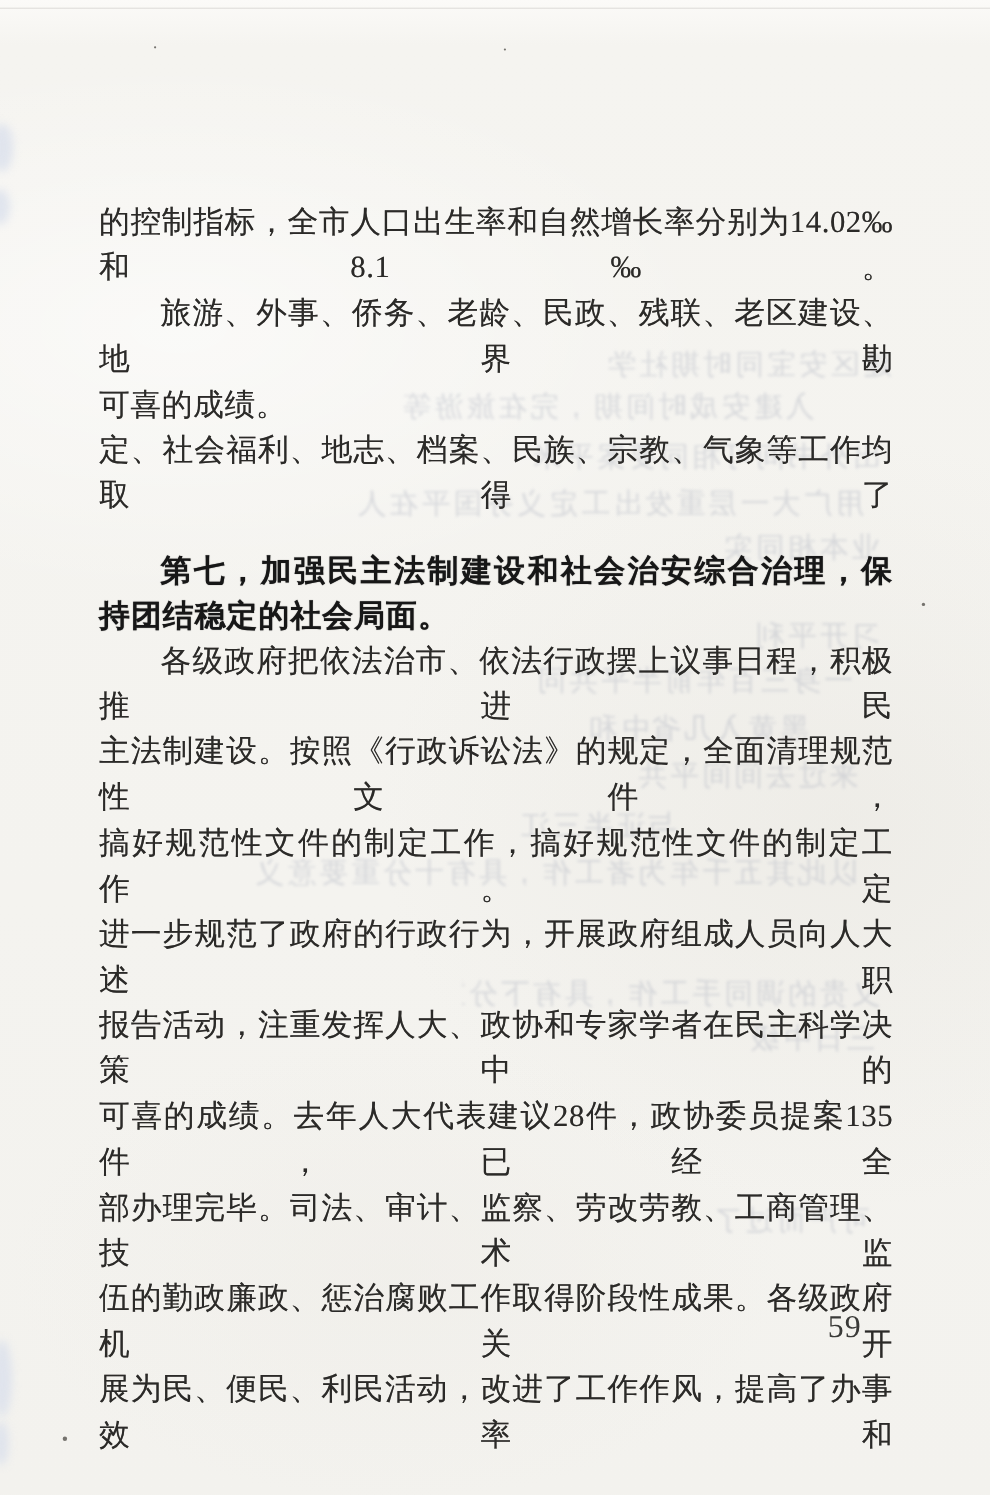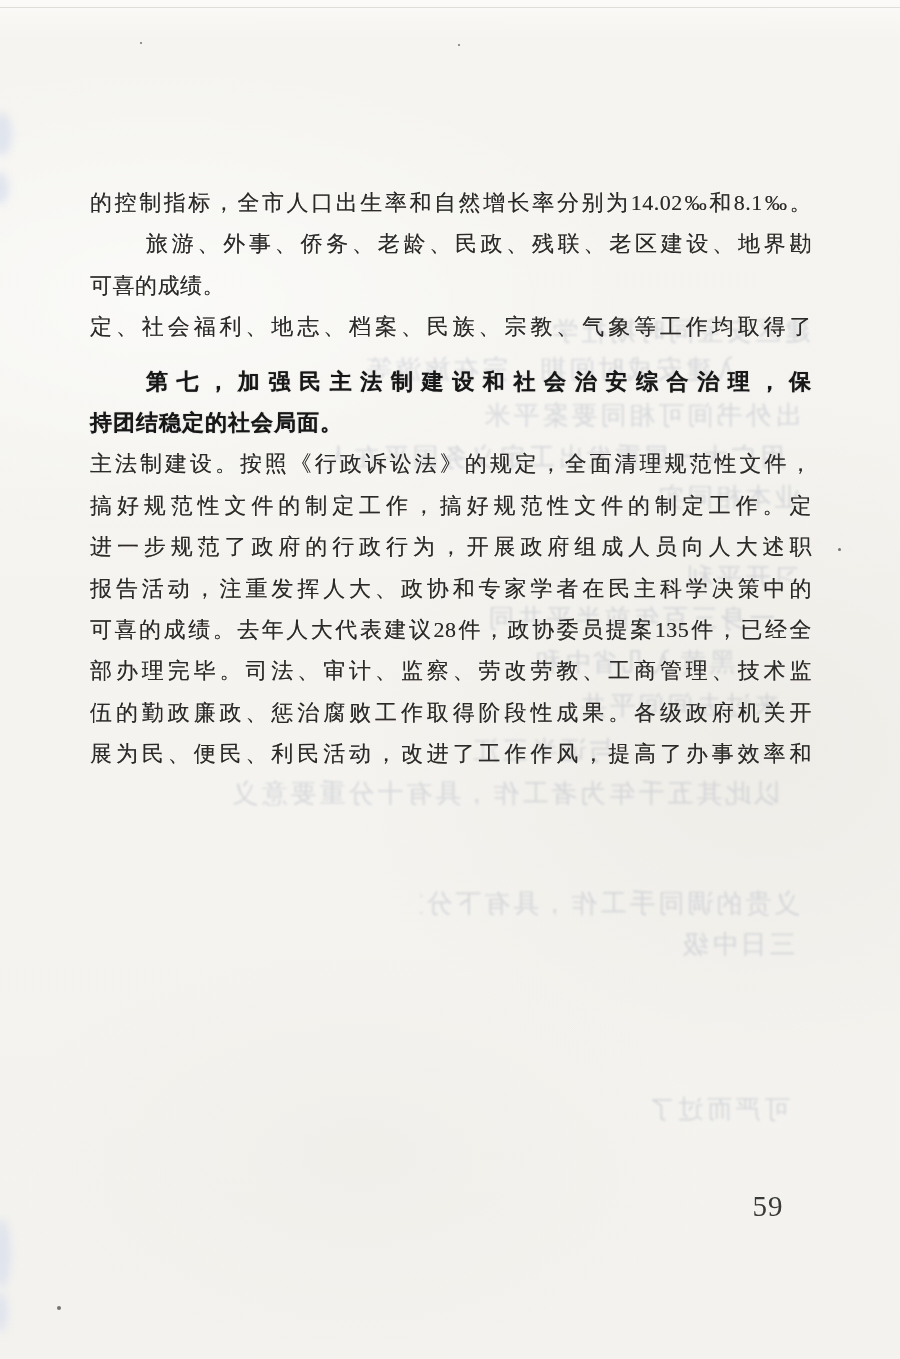--- a/index.html
+++ b/index.html
@@ -56,21 +56,21 @@
     border-radius: 50%;
     opacity: 0.8;
   }
   .textblock {
     position: absolute;
     left: 90px;
     top: 182px;
     width: 722px;
   }
   .line {
-    font-size: 22px;
+    font-size: 28px;
     line-height: 41.4px;
     color: #2b2a28;
     text-align: left;
     letter-spacing: 0.5px;
     text-shadow: 0 0 0.6px rgba(43,42,40,0.55);
   }
   .line.fill {
     text-align: justify;
     text-align-last: justify;
   }
@@ -78,21 +78,21 @@
     text-indent: 56px;
   }
   .line.heading {
     font-family: "Liberation Sans", sans-serif;
     font-weight: bold;
     color: #171717;
     letter-spacing: 1px;
     text-shadow: 0 0 0.8px rgba(20,20,20,0.7);
   }
   .line.gap {
-    margin-top: 13px;
+    margin-top: 26px;
   }
   .pagenum {
     position: absolute;
     left: 738px;
     top: 1190px;
     width: 60px;
     text-align: center;
     font-size: 29px;
     color: #3a3a38;
     letter-spacing: 1px;
@@ -129,20 +129,21 @@
       <div class="speck" style="left: 458px; top: 44px; width: 2px; height: 2px;"></div>
       <div class="speck" style="left: 838px; top: 548px; width: 3px; height: 3px;"></div>
     </div>
   <div class="textblock">
       <div class="line fill">的控制指标，全市人口出生率和自然增长率分别为14.02‰和8.1‰。</div>
       <div class="line fill indent">旅游、外事、侨务、老龄、民政、残联、老区建设、地界勘</div>
       <div class="line">可喜的成绩。</div>
       <div class="line fill">定、社会福利、地志、档案、民族、宗教、气象等工作均取得了</div>
       <div class="line fill indent heading gap">第七，加强民主法制建设和社会治安综合治理，保</div>
       <div class="line heading">持团结稳定的社会局面。</div>
+      <div class="line fill indent">各级政府把依法治市、依法行政摆上议事日程，积极推进民</div>
       <div class="line fill">主法制建设。按照《行政诉讼法》的规定，全面清理规范性文件，</div>
       <div class="line fill">搞好规范性文件的制定工作，搞好规范性文件的制定工作。定</div>
       <div class="line fill">进一步规范了政府的行政行为，开展政府组成人员向人大述职</div>
       <div class="line fill">报告活动，注重发挥人大、政协和专家学者在民主科学决策中的</div>
       <div class="line fill">可喜的成绩。去年人大代表建议28件，政协委员提案135件，已经全</div>
       <div class="line fill">部办理完毕。司法、审计、监察、劳改劳教、工商管理、技术监</div>
       <div class="line fill">伍的勤政廉政、惩治腐败工作取得阶段性成果。各级政府机关开</div>
       <div class="line fill">展为民、便民、利民活动，改进了工作作风，提高了办事效率和</div>
     </div>
   <div class="pagenum">59</div>

